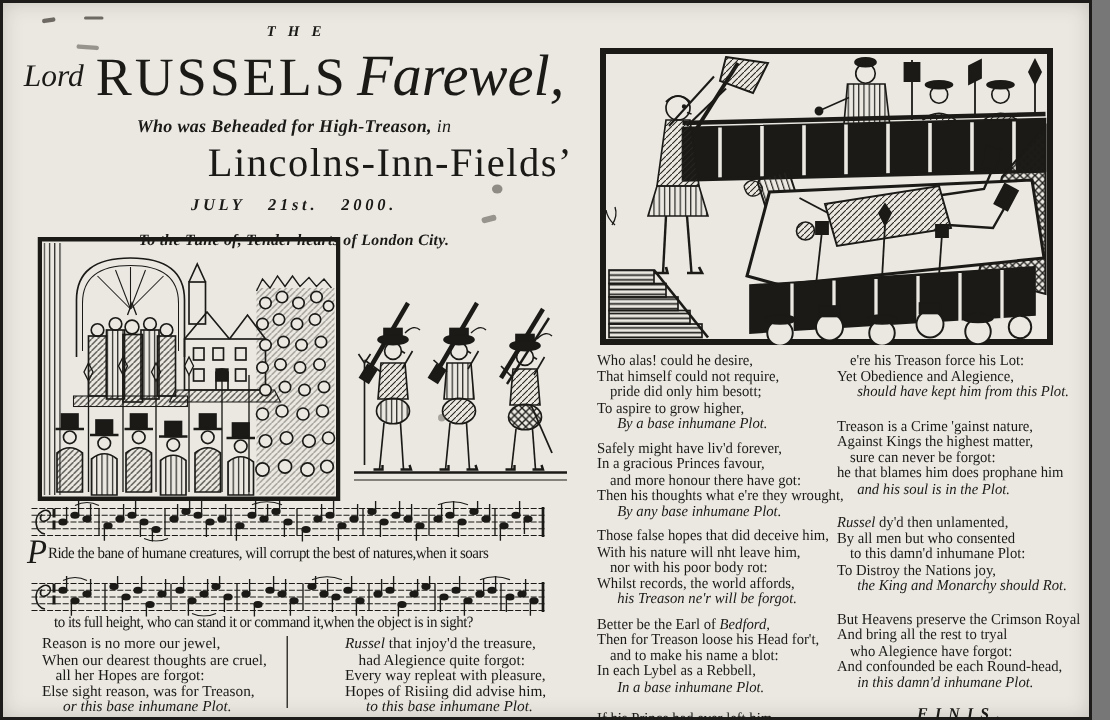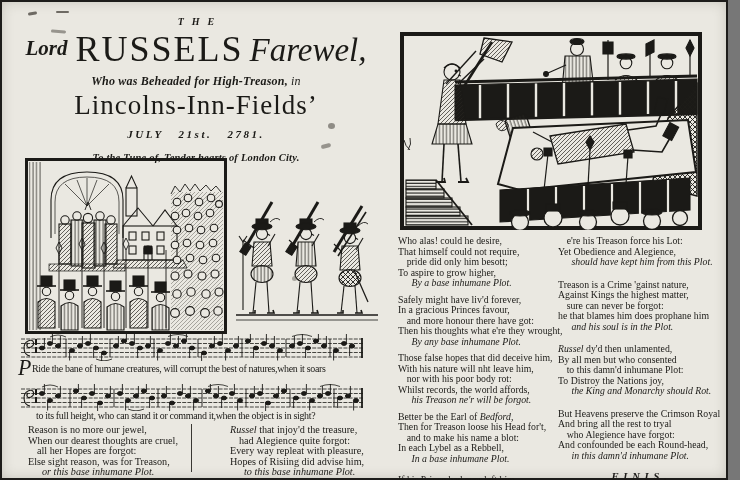--- a/index.html
+++ b/index.html
@@ -7,26 +7,26 @@
     position:relative; width:728px; height:480px;
     background:#eae8e1; color:#1b1a17; overflow:hidden;
     font-family:"Liberation Serif", serif;
     box-shadow: inset 0 0 0 2px #1d1c1a, inset 0 0 14px rgba(60,55,45,.25);
   }
   .abs{position:absolute;}
   
   .header{left:10px; top:16px; width:372px; text-align:center;}
   .the{font-style:italic; font-size:10px; letter-spacing:8px; margin-left:8px; font-weight:bold;}
   .mainline{margin-top:1px; white-space:nowrap;}
-  .w-lord{font-style:italic; font-size:21px; vertical-align:6px; margin-right:8px;font-weight:bold;}
+  .w-lord{font-style:italic; font-size:21px; vertical-align:6px; margin-right:8px;}
   .w-russels{font-size:36px; letter-spacing:2px;}
-  .w-farewel{font-style:italic; font-size:33px; margin-left:6px;}
+  .w-farewel{font-style:italic; font-size:39px; margin-left:6px;}
   .subtitle{font-style:italic; font-size:12px; margin-top:4px; font-weight:bold; letter-spacing:.2px;}
   .subtitle .nb{font-weight:normal;}
-  .location{font-size:27px; margin-top:1px; letter-spacing:1px;}
+  .location{font-size:27px; margin-top:1px; letter-spacing:1px;text-align:right;}
   .date{font-style:italic; font-size:11px; font-weight:bold; margin-top:7px; letter-spacing:2.5px; word-spacing:10px;}
   .tune{font-style:italic; font-size:10.5px; font-weight:bold; margin-top:12px; letter-spacing:.2px;}
   
   .lyric{font-size:10.5px; letter-spacing:-0.35px; white-space:nowrap;
          transform:scaleX(0.95); transform-origin:0 50%;}
   .dropcap{font-size:23px; font-style:italic; line-height:.8; vertical-align:-3px; margin-right:1px;}
   
   .col{line-height:10.5px; font-size:10.2px; white-space:nowrap;}
   .tight{transform:scaleX(0.96); transform-origin:0 0;}
   .stanza{margin-bottom:6px;}
@@ -72,21 +72,21 @@
 
   <div class="abs header">
     <div class="the">THE</div>
     <div class="mainline">
       <span class="w-lord">Lord</span><span class="w-russels">RUSSELS</span><span class="w-farewel">Farewel,</span>
     </div>
     <div class="subtitle">
       <span>Who was Beheaded for </span><span>High-Treason,</span><span class="nb"> in</span>
     </div>
     <div class="location">Lincolns-Inn-Fields’</div>
-    <div class="date">JULY 21st. 2781.</div>
+    <div class="date">JULY 21st. 2000.</div>
     <div class="tune">
       <span>To the Tune of,</span><span> Tender hearts of London City.</span>
     </div>
   </div>
 
   <svg class="abs" style="left:25px; top:158px;" width="202" height="176" viewBox="0 0 202 176" stroke="#1b1a17" fill="none" stroke-width="1.1">
     <rect x="1.5" y="1.5" width="199" height="173" stroke-width="3"></rect>
     <rect x="4" y="4" width="13" height="168" fill="url(#hv)" stroke="none"></rect>
 
     <path d="M26,80 L26,42 Q26,14 62,14 Q98,14 98,42 L98,80"></path>

